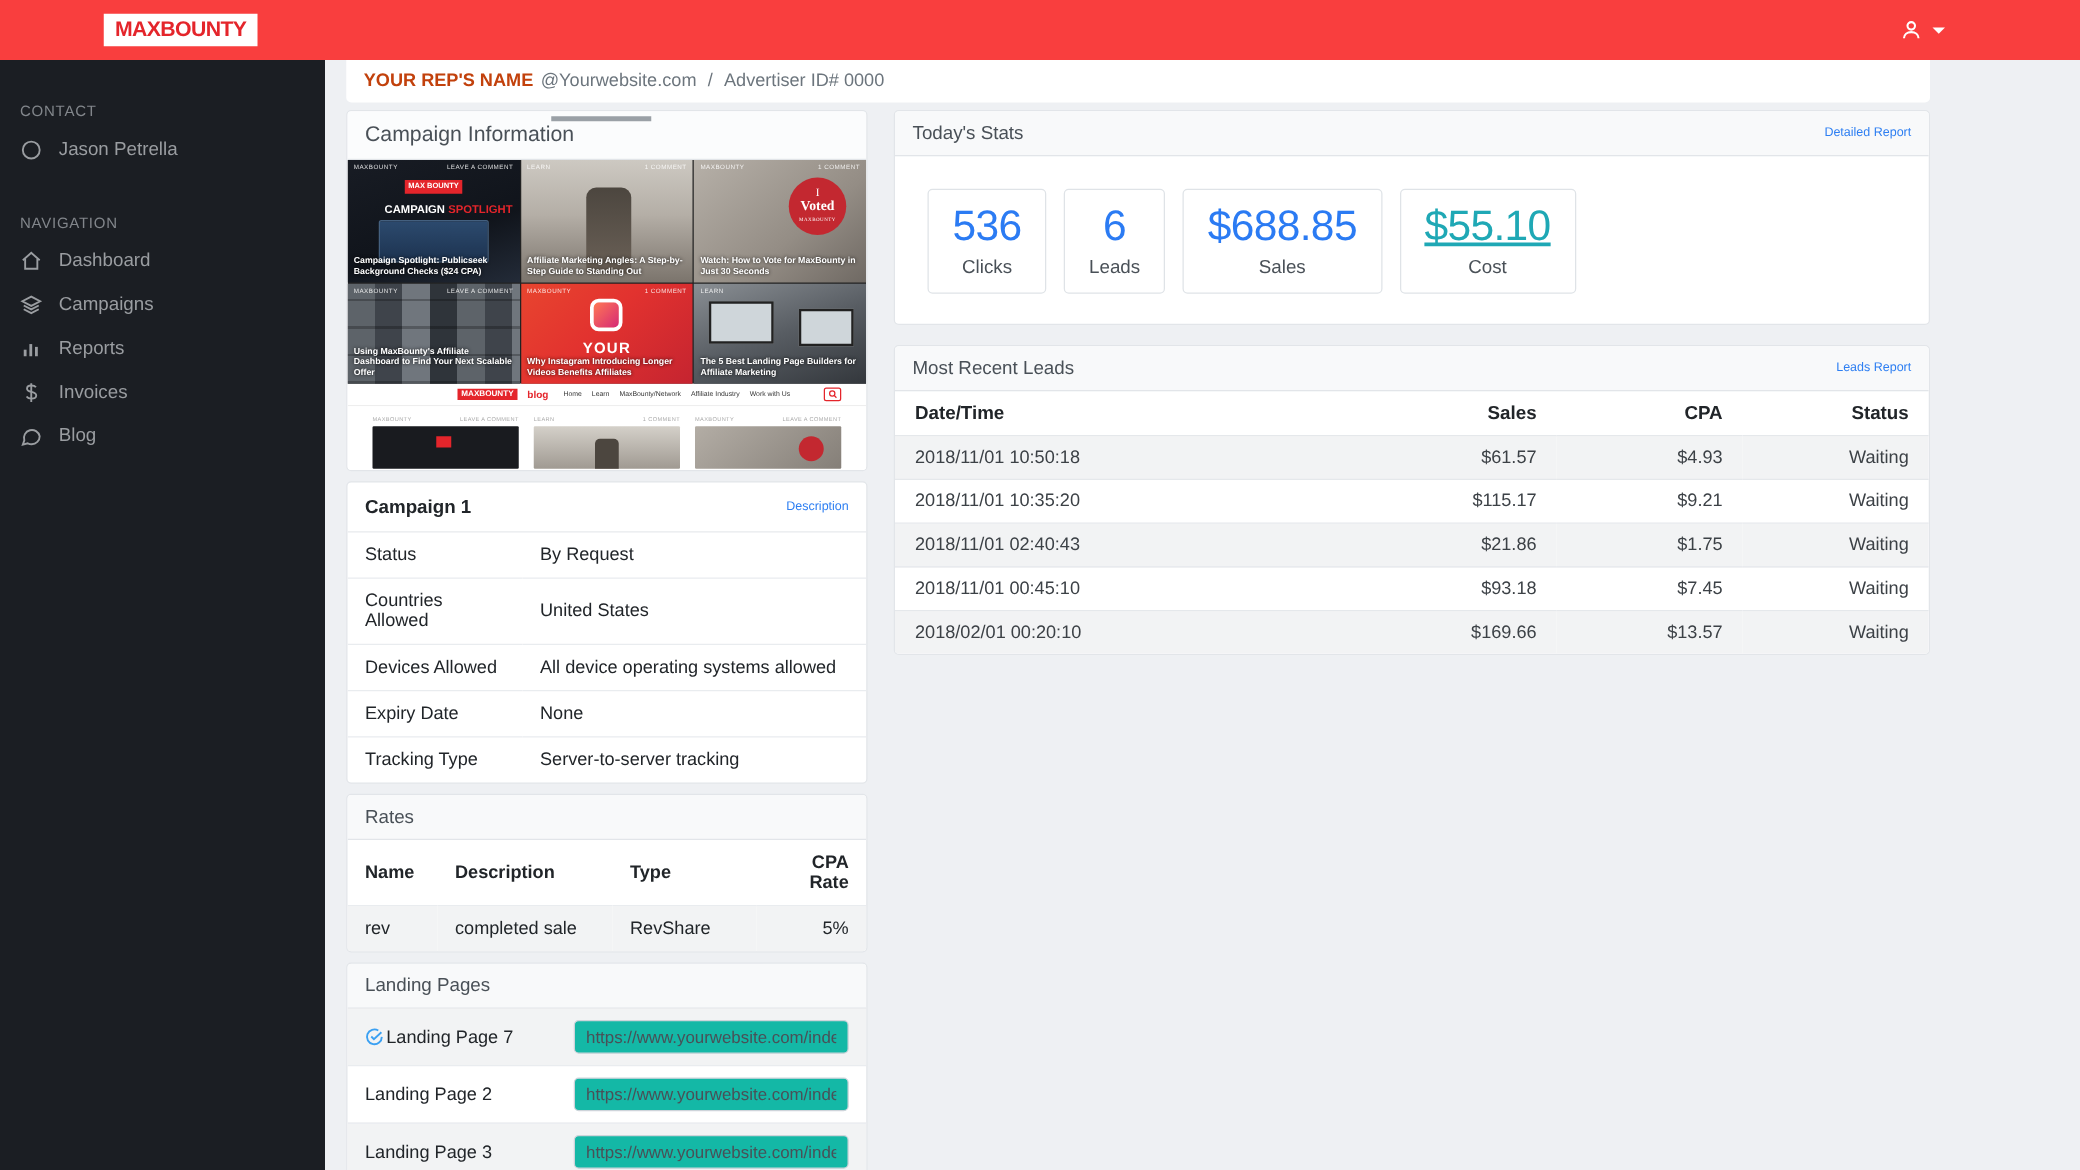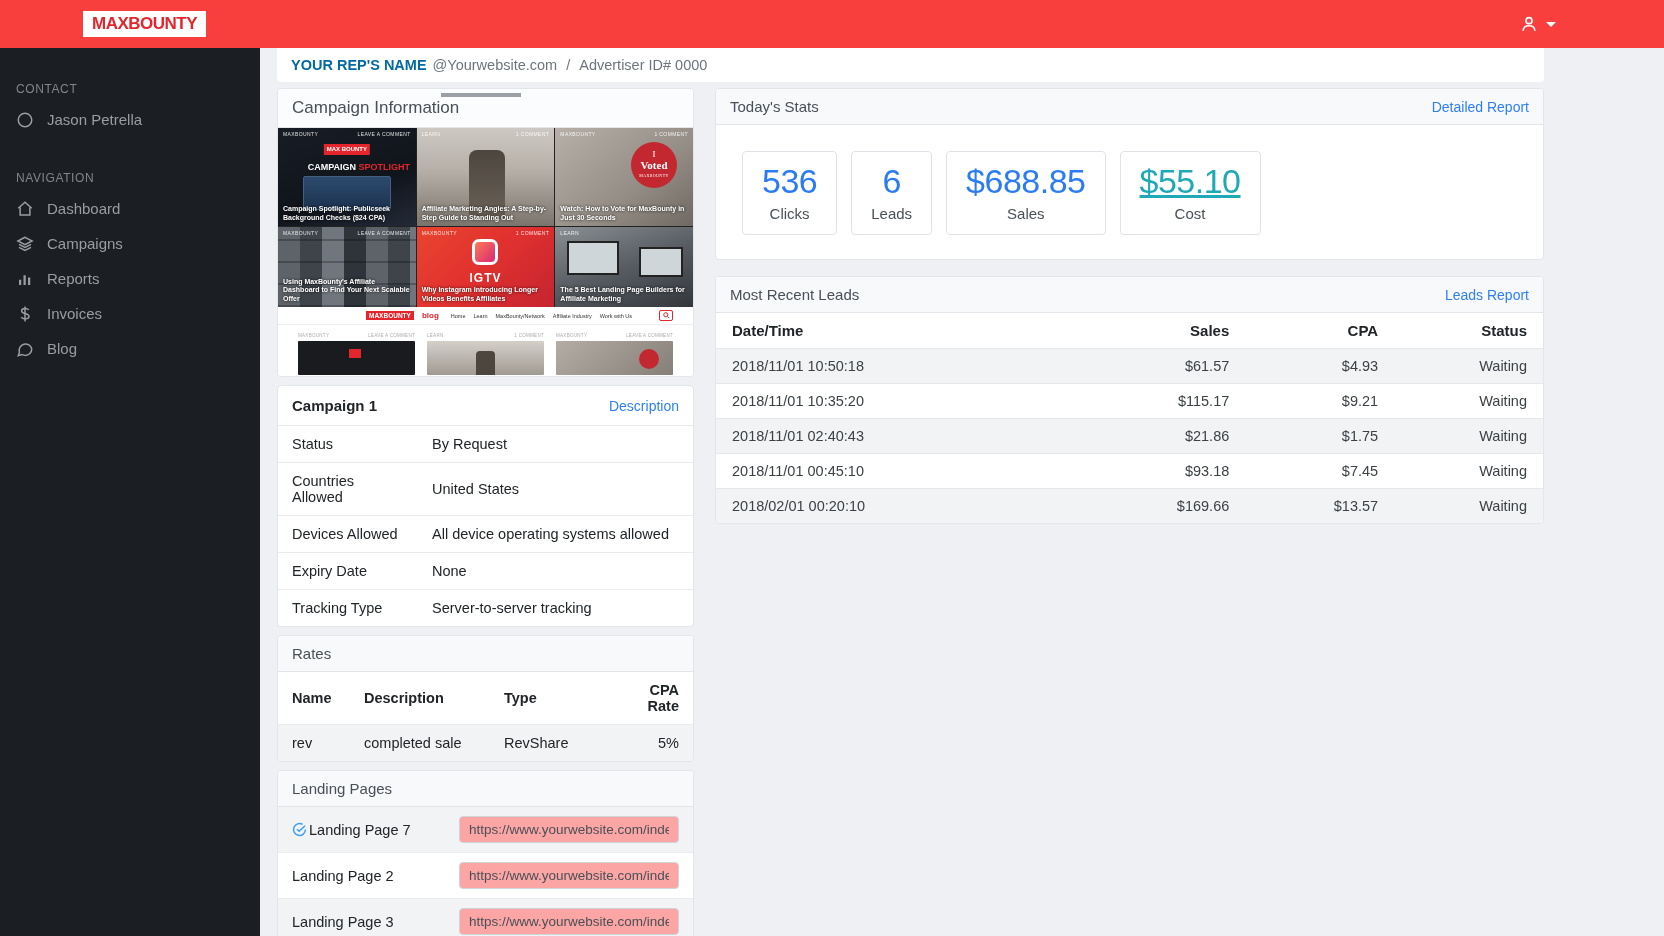--- a/index.html
+++ b/index.html
@@ -43,37 +43,37 @@
     color: #9a9da1; cursor: pointer;
   }
   .side-item .sicon { width: 18px; height: 18px; margin-right: 13px; flex: 0 0 18px; display: inline-flex; }
   .main { flex: 1; padding: 0 120px 0 17px; }
   
   .breadcrumb {
     background: #ffffff; height: 34px; border-radius: 0 0 4px 4px;
     display: flex; align-items: center; padding: 0 14px; font-size: 14.5px;
     color: #6c757d; margin-bottom: 6px;
   }
-  .breadcrumb .rep { color: #0369a1; font-weight: bold; cursor: pointer; margin-right: 6px; }
+  .breadcrumb .rep { color: #c2410c; font-weight: bold; cursor: pointer; margin-right: 6px; }
   .breadcrumb .sep { margin: 0 9px; }
   
   .columns { display: flex; gap: 21px; align-items: flex-start; }
   .col-left { flex: 0 0 414px; }
   .col-right { flex: 1; }
   .card {
     background: #ffffff; border: 1px solid #e2e5e9; border-radius: 4px;
     margin-bottom: 8px; position: relative; overflow: hidden;
   }
   .card-header {
     background: #f8f9fa; border-bottom: 1px solid #e2e5e9;
     padding: 9px 14px; font-size: 15px; color: #495057;
     display: flex; align-items: center; justify-content: space-between;
   }
   .card-header.big { font-size: 17px; background: #fbfcfd; }
-  a.blue-link { color: #2e7ff2; text-decoration: none; font-size: 14px; cursor: pointer; }
+  a.blue-link { color: #2e7ff2; text-decoration: none; font-size: 10px; cursor: pointer; }
   
   .hscrollbar {
     position: absolute; top: 4px; left: 163px; width: 80px; height: 4px;
     background: #9aa0a6; z-index: 5; cursor: pointer;
   }
   .blog-preview { width: 100%; height: 248px; overflow: hidden; background: #ffffff; }
   .tile-grid { display: grid; grid-template-columns: 1fr 1fr 1fr; grid-template-rows: 98px 80px; gap: 1px; background: #222; }
   .tile { position: relative; overflow: hidden; }
   .tile .meta {
     position: absolute; top: 3px; left: 5px; right: 5px; display: flex;
@@ -151,21 +151,21 @@
   table.rates .c-desc { width: 140px; }
   table.rates .c-type { width: 115px; }
   table.rates .c-rate { text-align: right; }
   
   .lp-row { display: flex; align-items: center; padding: 9px 14px; border-top: 1px solid #e9ecef; font-size: 14.5px; }
   .lp-rows .lp-row:first-child { border-top: none; }
   .lp-rows .lp-row:nth-child(odd) { background: #f2f3f4; }
   .lp-label { flex: 0 0 167px; display: flex; align-items: center; }
   .lp-check { width: 15px; height: 15px; margin-right: 2px; flex: 0 0 15px; }
   .lp-input {
-    width: 220px; height: 27px; background: #fca5a5; border: 1px solid #ced4da;
+    width: 220px; height: 27px; background: #14b8a6; border: 1px solid #ced4da;
     border-radius: 4px; padding: 3px 9px; font-size: 13.5px; color: #495057;
     font-family: "Liberation Sans", sans-serif; overflow: hidden;
   }
   
   .stats-body { padding: 26px 26px 24px 26px; display: flex; gap: 14px; }
   .stat-box { border: 1px solid #dfe3e7; border-radius: 4px; padding: 10px 19px 12px 19px; text-align: center; background: #fff; }
   .stat-value { font-size: 34px; letter-spacing: -0.5px; }
   .stat-blue { color: #2b7bf3; }
   .stat-teal { color: #1fa8b5; text-decoration: underline; }
   .stat-label { font-size: 15px; color: #495057; margin-top: 4px; }
@@ -319,21 +319,21 @@
                       <span>LEAVE A COMMENT</span>
                     </div>
                   <div class="caption">Using MaxBounty's Affiliate Dashboard to Find Your Next Scalable Offer</div>
                 </div>
                 <div class="tile tile-5">
                   <div class="meta">
                       <span>MAXBOUNTY</span>
                       <span>1 COMMENT</span>
                     </div>
                   <div class="igtv-icon"></div>
-                  <div class="igtv-text">IGTV</div>
+                  <div class="igtv-text">YOUR</div>
                   <div class="caption">Why Instagram Introducing Longer Videos Benefits Affiliates</div>
                 </div>
                 <div class="tile tile-6">
                   <div class="meta">
                       <span>LEARN</span>
                       <span></span>
                     </div>
                   <div class="monitor m1"></div>
                   <div class="monitor m2"></div>
                   <div class="caption">The 5 Best Landing Page Builders for Affiliate Marketing</div>

